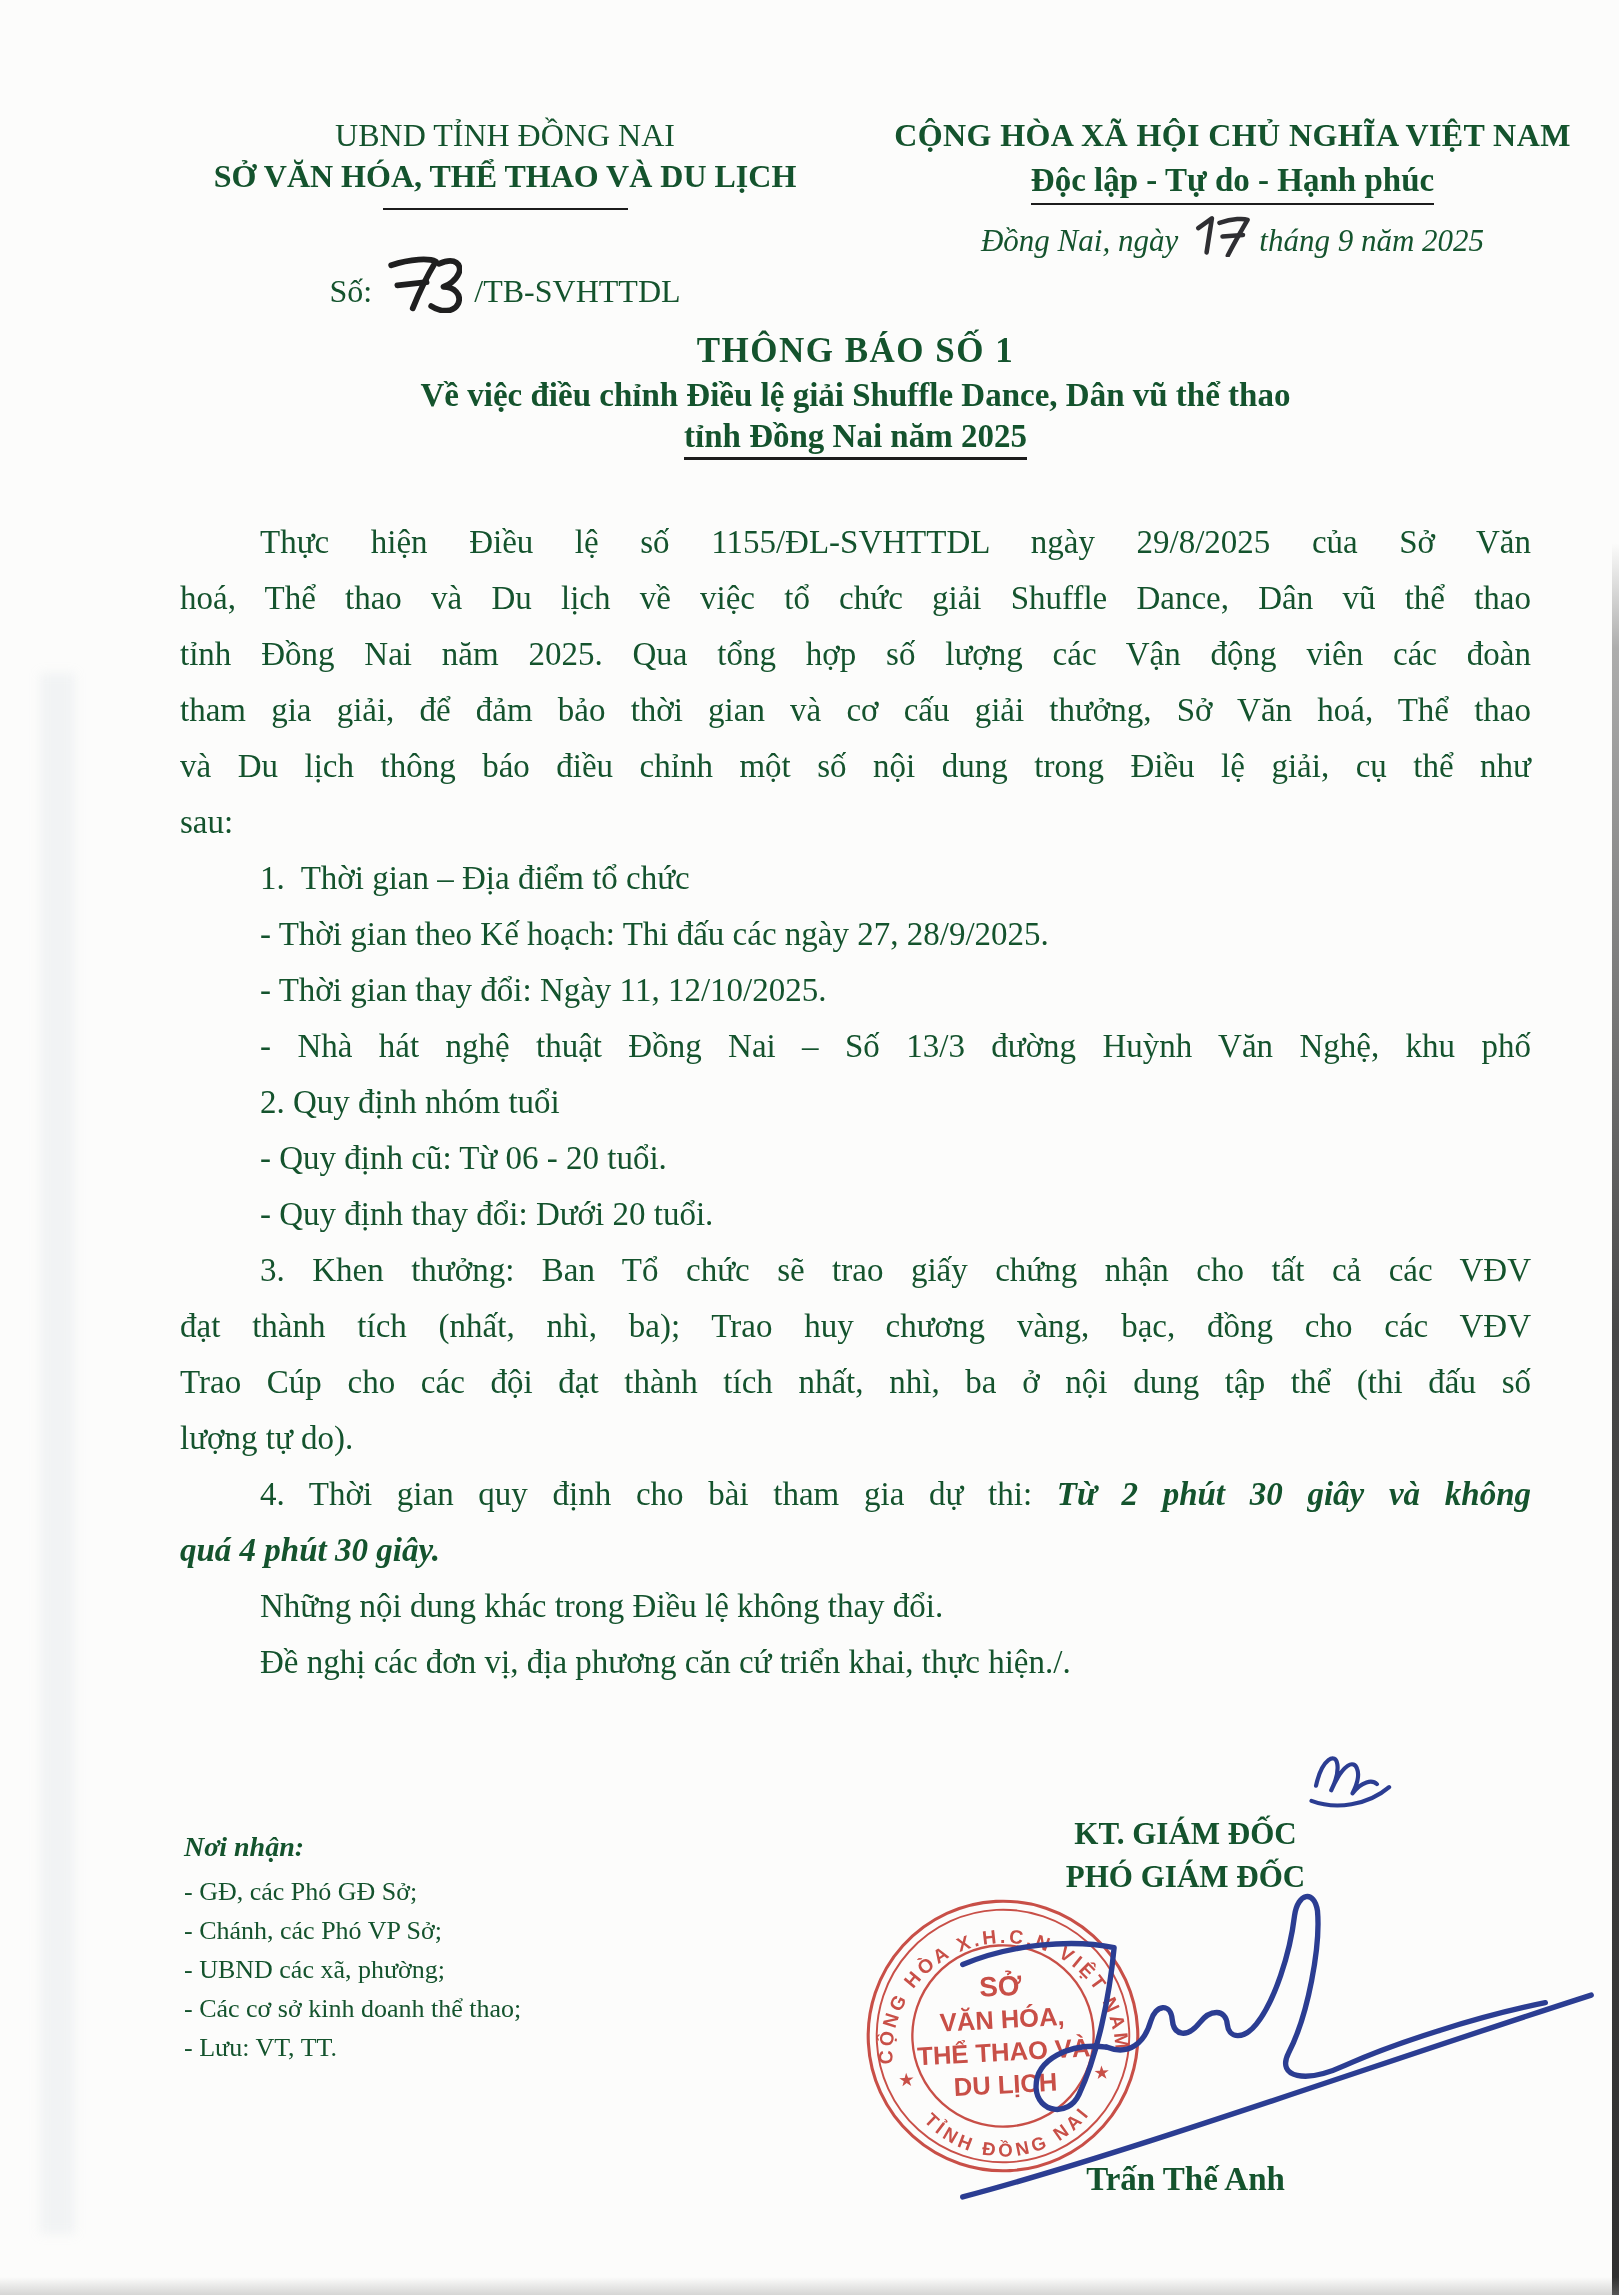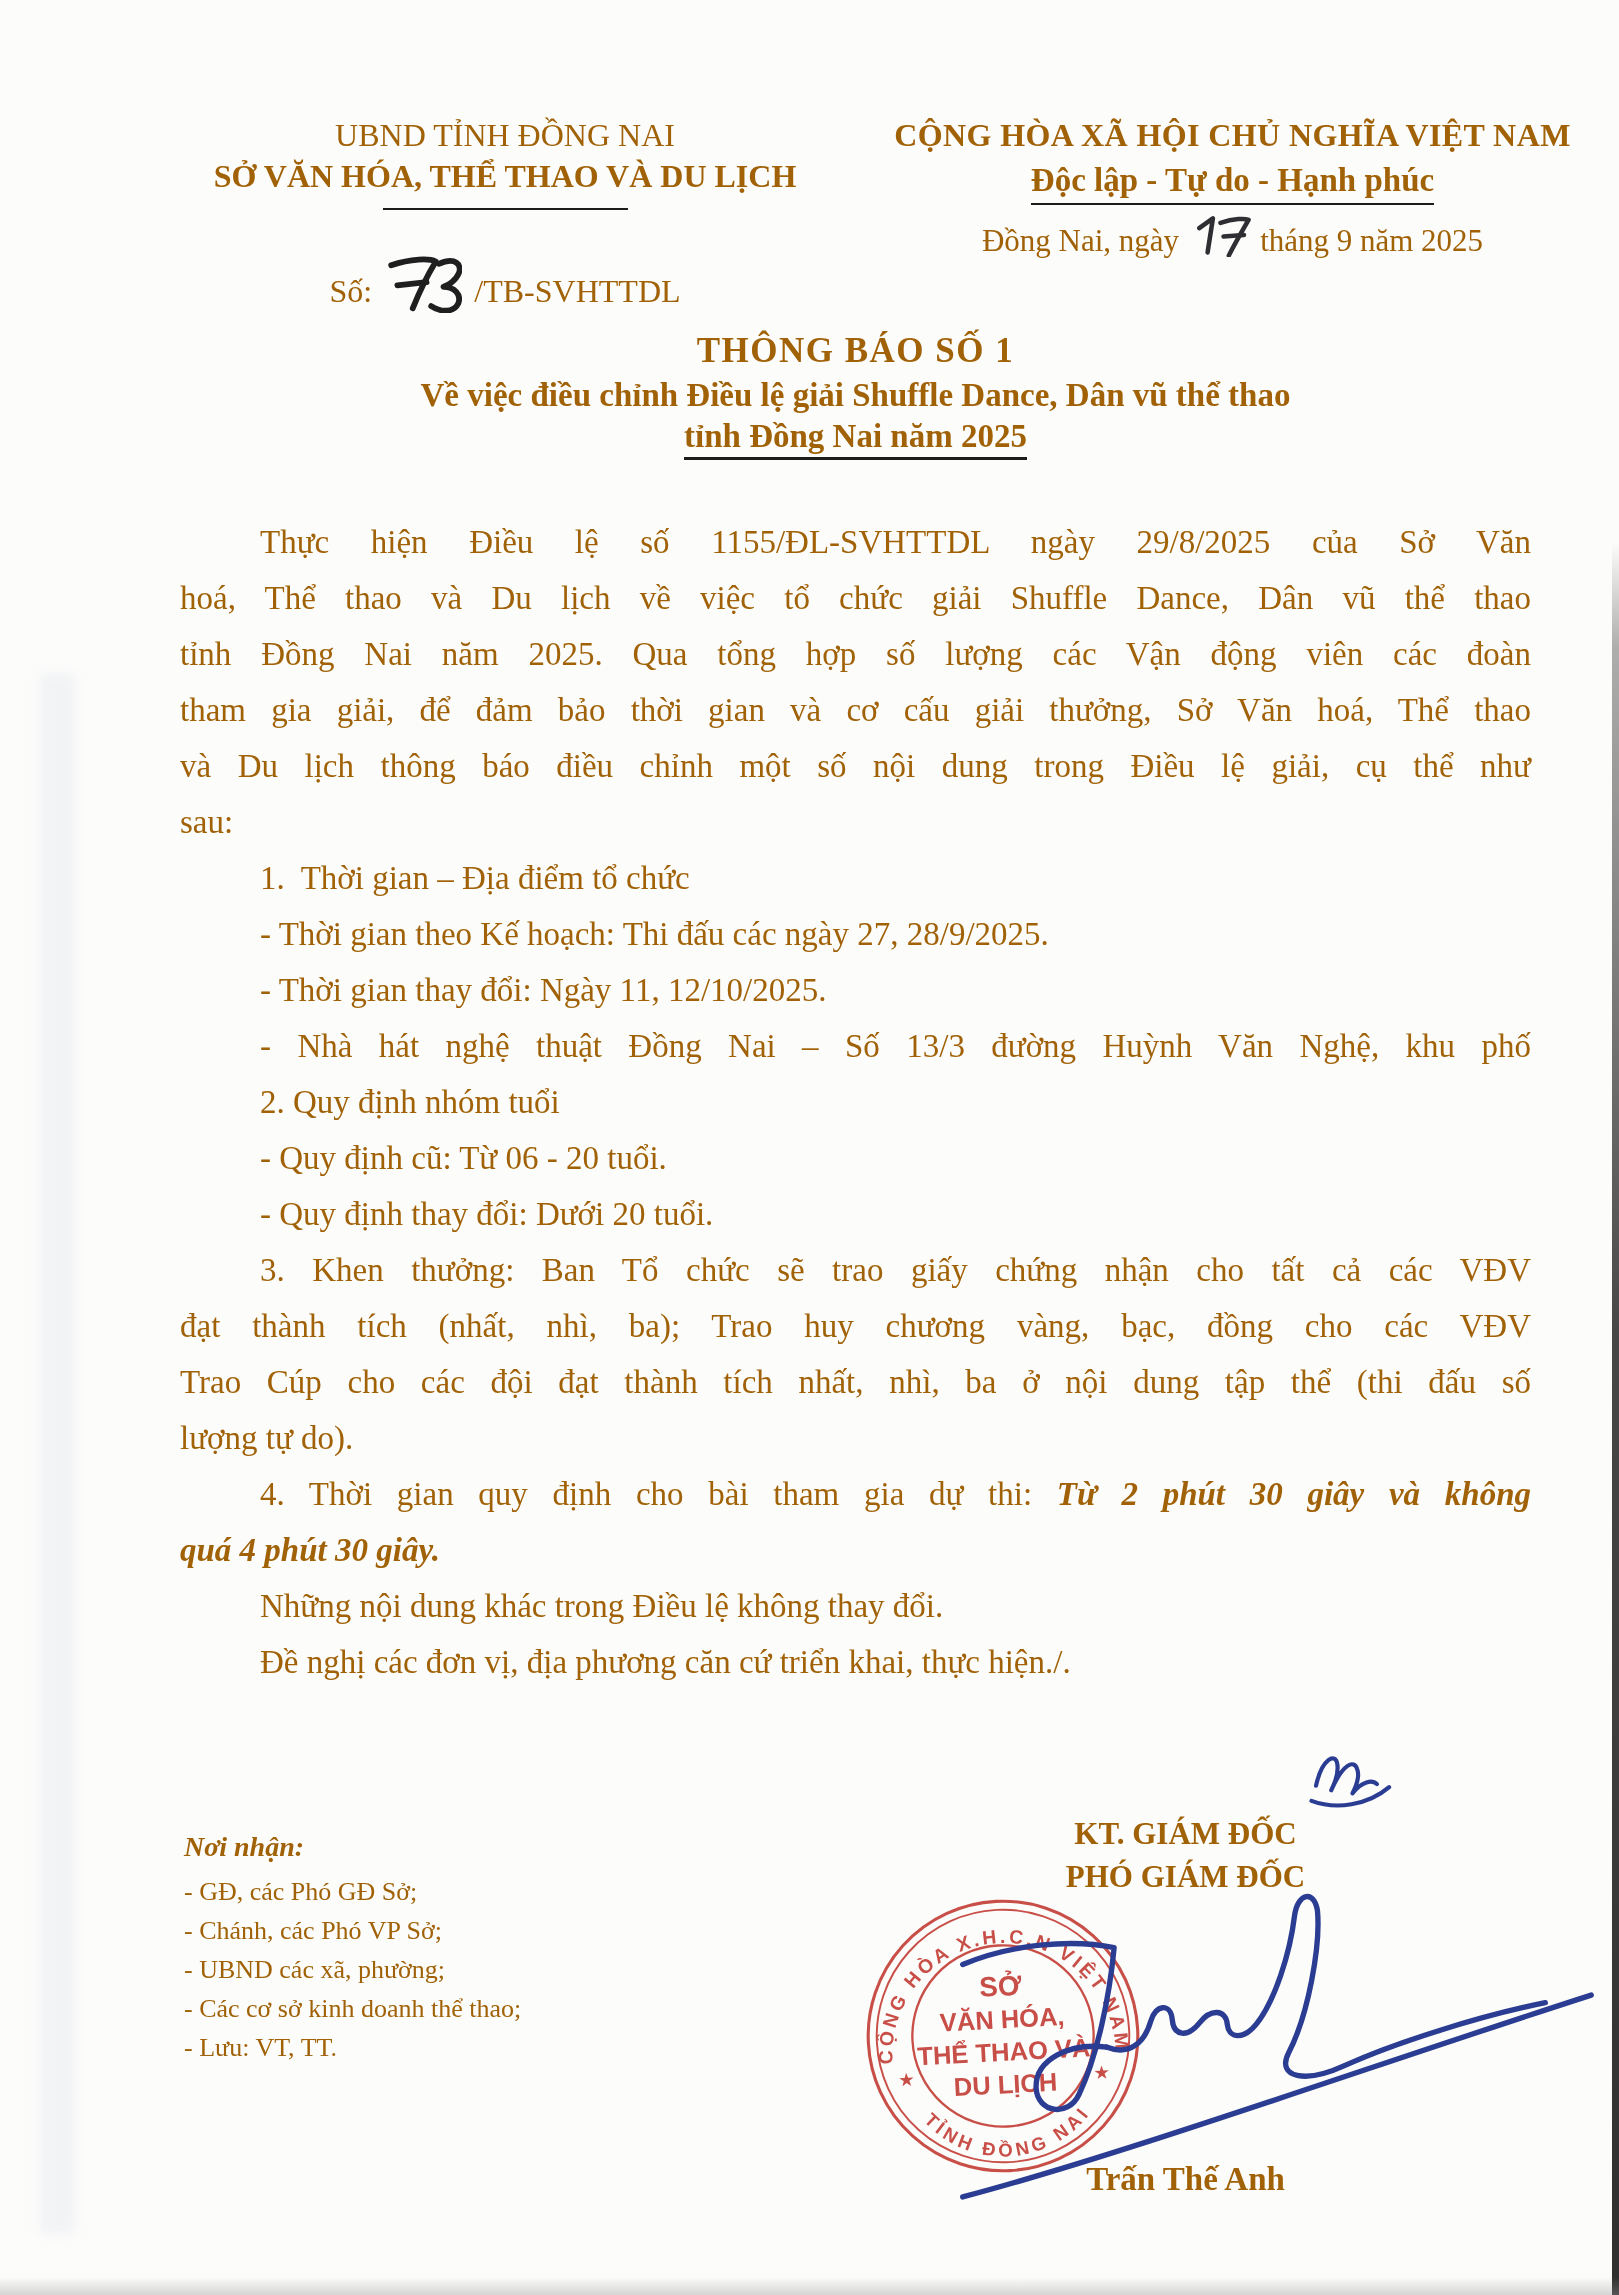--- a/index.html
+++ b/index.html
@@ -1,32 +1,32 @@
 <!DOCTYPE html>
 <html style="font-size:12.2px"><head>
 <meta charset="utf-8">
 <style>
   html,body{margin:0;padding:0;background:#ffffff;}
   .page{position:relative;width:1619px;height:2295px;background:#fcfcfb;
-        font-family:"Liberation Serif","DejaVu Serif",serif;color:#a16207;overflow:hidden;}
+        font-family:"Liberation Serif","DejaVu Serif",serif;color:#14532d;overflow:hidden;}
   .abs{position:absolute;}
 
   
   .hdr-left{left:176px;top:115px;width:658px;text-align:center;}
   .hdr-left .l1{font-size:32px;line-height:41px;font-weight:400;}
   .hdr-left .l2{font-size:32px;line-height:40px;font-weight:700;}
   .hdr-rule{width:245px;height:2.3px;background:#1c1c1c;margin:12.2px auto 0;}
   .doc-number{left:176px;top:253px;width:658px;text-align:center;font-size:32px;}
   .doc-number svg{vertical-align:-10.7px;margin:0 4.6px;}
 
   .hdr-right{left:888px;top:115px;width:689px;text-align:center;}
   .hdr-right .r1{font-size:32px;line-height:41px;font-weight:700;letter-spacing:0.4px;}
   .hdr-right .r2{display:inline-block;font-size:33px;line-height:38px;font-weight:700;
                  border-bottom:2.3px solid #1c1c1c;padding-bottom:4.6px;margin-top:4.6px;}
-  .hdr-right .r3{margin-top:7.7px;font-size:31px;text-align:center;}
+  .hdr-right .r3{margin-top:7.7px;font-size:31px;font-style:italic;text-align:center;}
   .hdr-right .r3 svg{vertical-align:-6.1px;margin:0 -1.5px 0 3.1px;}
 
   
   .title{left:180px;top:329px;width:1351px;text-align:center;font-weight:700;}
   .title .t1{font-size:35px;line-height:44px;letter-spacing:1.5px;}
   .title .t2{font-size:33px;line-height:44px;}
   .title .t3{display:inline-block;font-size:33px;line-height:38px;
              border-bottom:3.1px solid #1c1c1c;padding-bottom:2.3px;}
 
   

